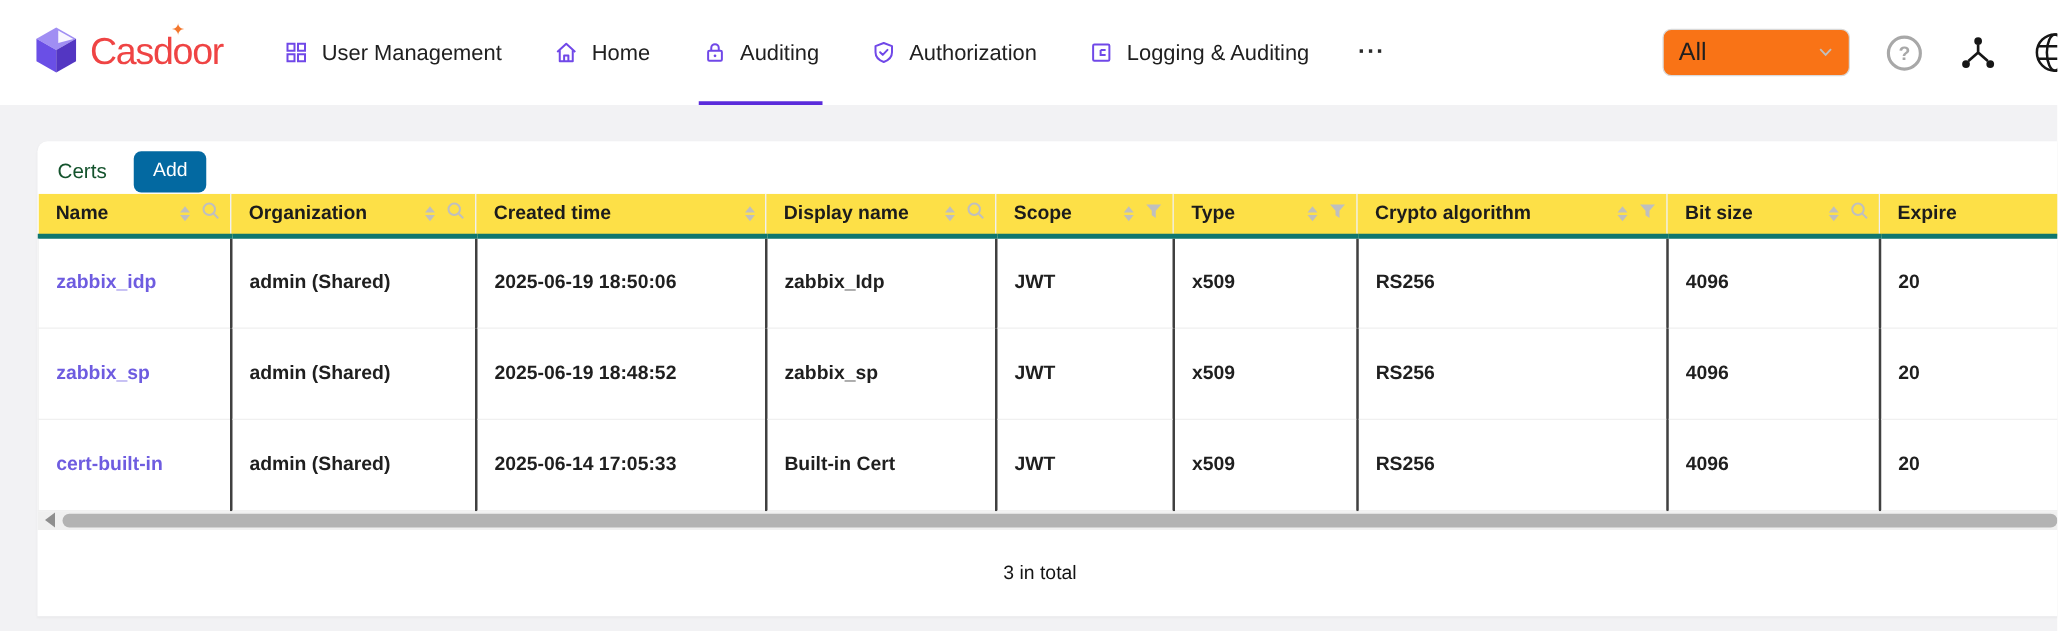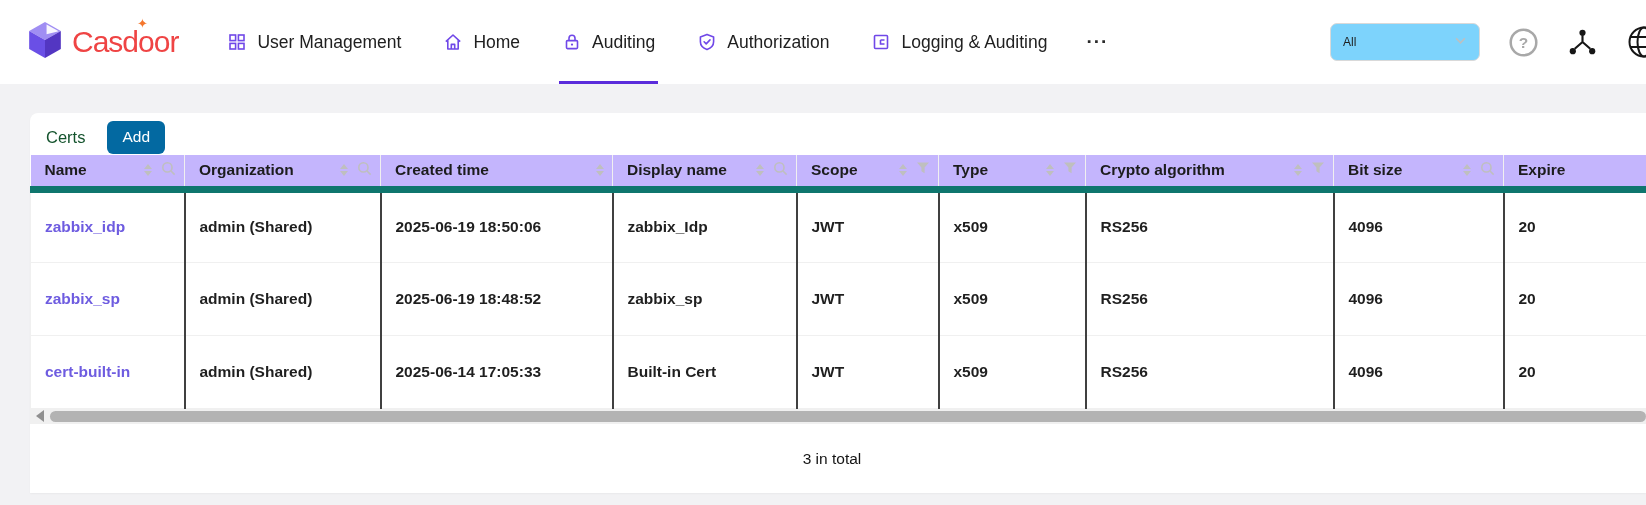--- a/index.html
+++ b/index.html
@@ -16,40 +16,40 @@
   .nav-items { display:flex; align-items:stretch; height:84px; }
   .nav-item { display:flex; align-items:center; gap:10px; padding:0 21px;
     font-size:17.5px; color:#202020; cursor:pointer; position:relative; }
   .nav-item.active::after { content:""; position:absolute; left:18px; right:18px;
     bottom:0; height:3px; background:#5b2cdb; }
   .nav-item svg { display:block; }
   .nav-more { font-size:19px; font-weight:bold; letter-spacing:1px; color:#2a2a2a;
     padding:0 18px; display:flex; align-items:center; cursor:pointer; }
   .nav-right { margin-left:auto; display:flex; align-items:center; gap:28px; padding-right:0; }
   .org-select { width:150px; height:38px; border:1px solid #d9d9d9; border-radius:7px;
-    display:flex; align-items:center; padding:0 12px; font-size:12px; color:#1f1f1f;
-    background:#7dd3fc; cursor:pointer; }
+    display:flex; align-items:center; padding:0 12px; font-size:20px; color:#1f1f1f;
+    background:#f97316; cursor:pointer; }
   .org-select .sel-val { flex:1; }
   .icon-btn { display:flex; align-items:center; cursor:pointer; }
   .globe-wrap { margin-right:-16px; }
 
   
   .band { background:#f2f2f4; height:421px; padding:29px 0 0 30px; }
   .card { background:#fff; width:1616px; height:380px; border-radius:8px 0 0 0;
     box-shadow:0 1px 2px rgba(0,0,0,.04); position:relative; }
   .card-toolbar { height:42px; display:flex; align-items:center; gap:22px; padding:6px 0 0 16px; }
   .card-title { font-size:16.5px; color:#14532d; }
   .add-btn { background:#0369a1; color:#fff; border:none; border-radius:6px;
     height:33px; padding:0 15px; font-size:15.5px; font-family:inherit; cursor:pointer; }
 
   
   .table-viewport { width:1616px; overflow:hidden; }
   table { border-collapse:collapse; table-layout:fixed; width:1643px; font-size:15.5px; }
-  thead th { background:#c4b5fd; font-weight:bold; text-align:right; height:34px;
-    padding:0 8px 0 14px; border-bottom:7px solid #0f766e; border-right:1px solid #f0f0f0;
+  thead th { background:#fde047; font-weight:bold; text-align:right; height:34px;
+    padding:0 8px 0 14px; border-bottom:4px solid #0f766e; border-right:1px solid #f0f0f0;
     color:#1c1c1c; cursor:pointer; }
   thead th .th-inner { display:flex; align-items:center; }
   thead th .th-label { white-space:nowrap; overflow:hidden; }
   .th-controls { margin-left:auto; display:flex; align-items:center; gap:9px; padding-left:6px; }
   .sorter { display:flex; flex-direction:column; gap:2px; cursor:pointer; }
   .caret-up { width:0; height:0; border-left:4.5px solid transparent;
     border-right:4.5px solid transparent; border-bottom:5.5px solid #bfbfbf; }
   .caret-down { width:0; height:0; border-left:4.5px solid transparent;
     border-right:4.5px solid transparent; border-top:5.5px solid #bfbfbf; }
   tbody td { height:73px; padding:0 8px 0 14px; border-bottom:1px solid #f0f0f0;

